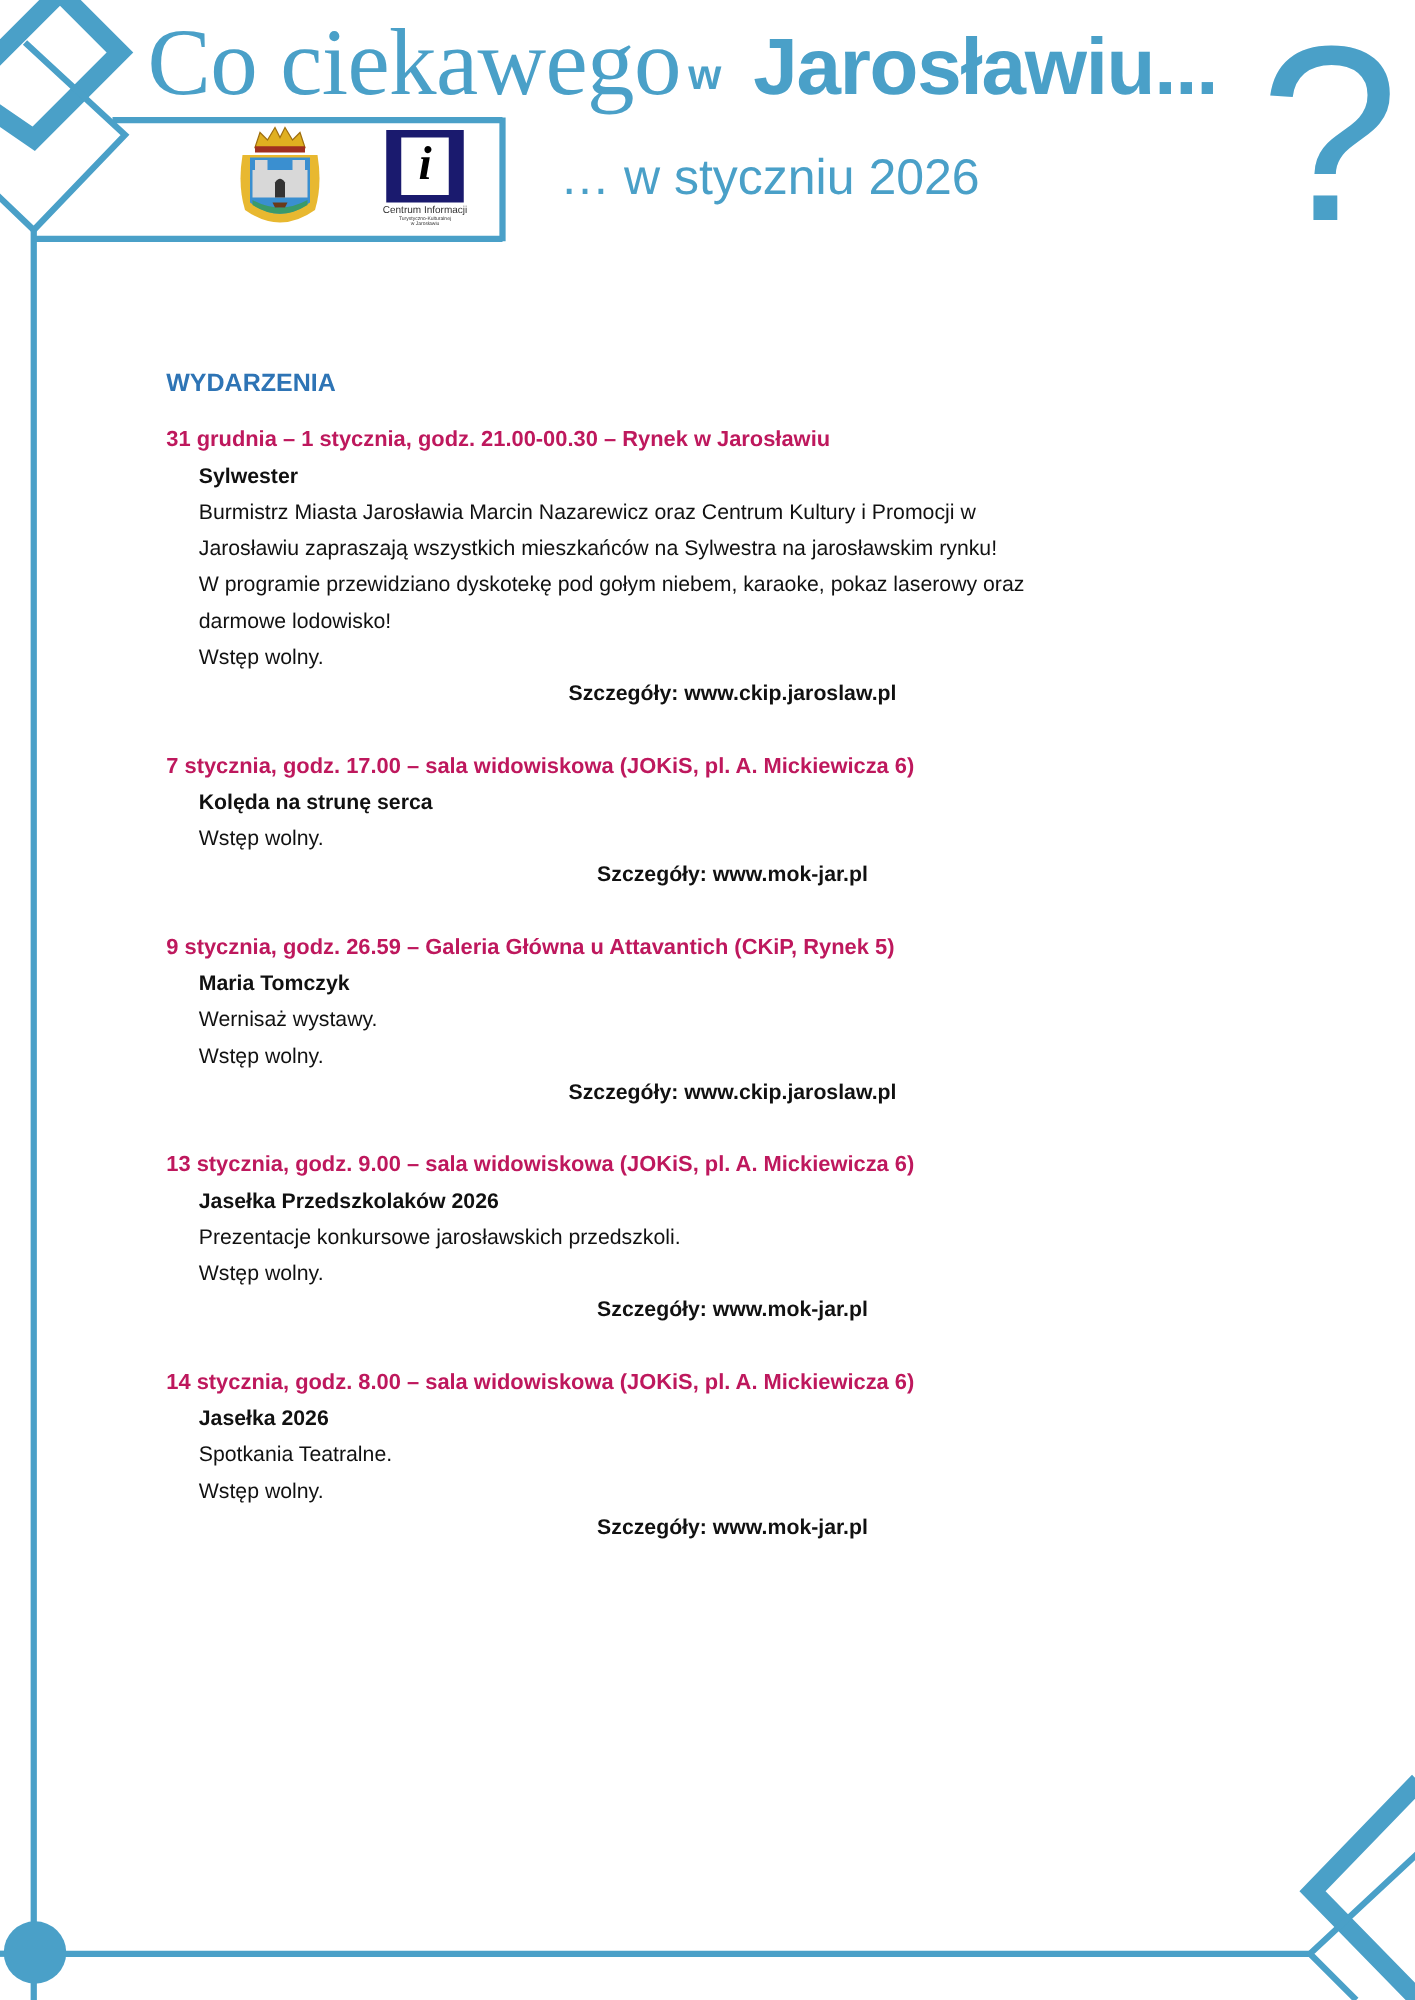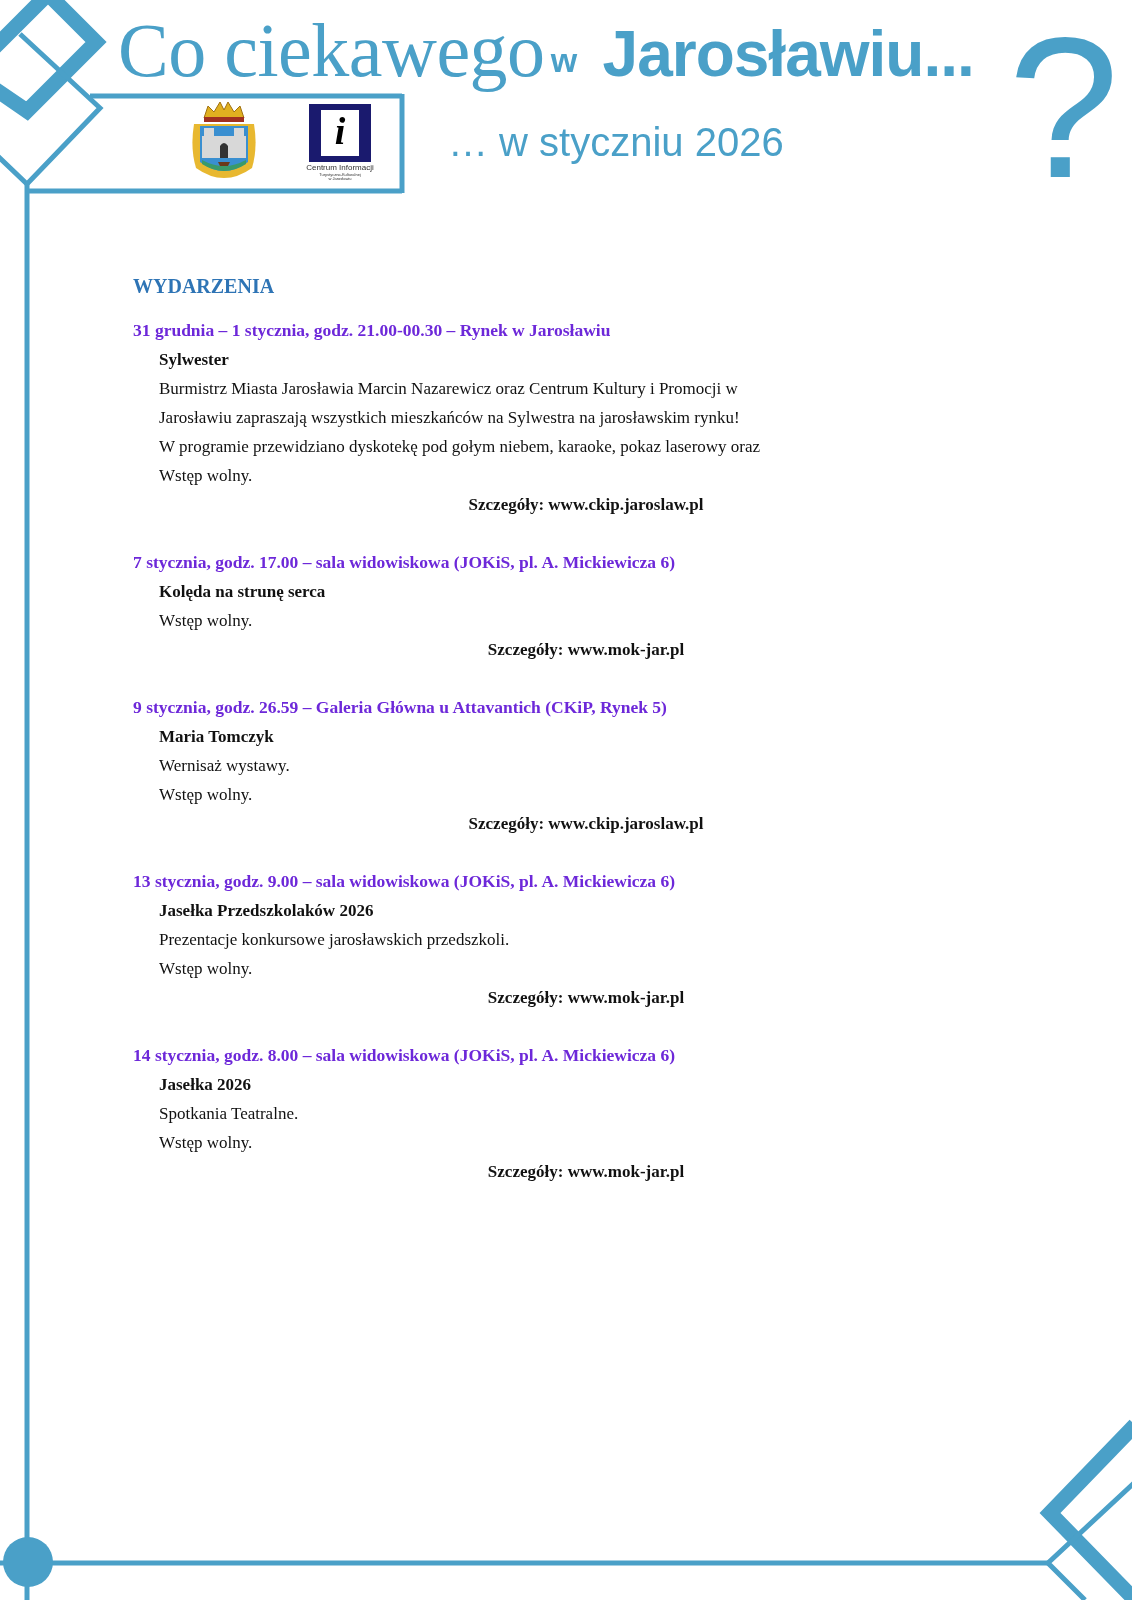--- a/index.html
+++ b/index.html
@@ -26,26 +26,26 @@
     .crest { position: absolute; left: 190px; top: 98px; width: 68px; height: 86px; }
     .info-logo { position: absolute; left: 309px; top: 104px; width: 66px; height: 78px; }
     .info-box { position: absolute; left: 0; top: 0; width: 62px; height: 58px; background: #1a1a6e; }
     .info-inner { position: absolute; left: 12px; top: 6px; width: 38px; height: 46px; background: #fff; }
     .info-i { position: absolute; left: 0; top: 2px; width: 38px; text-align: center; font-family: "Liberation Serif", serif; font-style: italic; font-weight: bold; font-size: 38px; color: #000; line-height: 1; }
     .info-caption { position: absolute; left: -4px; top: 60px; width: 70px; text-align: center; font-family: "Liberation Sans", sans-serif; font-size: 6px; line-height: 1.1; color: #333; }
     .info-caption .l1 { font-size: 8px; display: block; }
     .info-caption .l2, .info-caption .l3 { font-size: 4px; display: block; }
 
     .content {
-      position: absolute; left: 133px; top: 272px; width: 880px;
-      font-family: Liberation Serif, serif; font-size: 17px; color: #111;
+      position: absolute; left: 133px; top: 293px; width: 880px;
+      font-family: Liberation Sans, sans-serif; font-size: 17px; color: #111;
     }
     .section-title { color: #2e74b5; font-weight: bold; font-size: 20px; margin: 0 0 16px 0; line-height: 28px; }
     .event { margin-bottom: 29px; }
-    .event-head { color: #6d28d9; font-weight: bold; line-height: 29px; font-size: 17.5px; }
+    .event-head { color: #be185d; font-weight: bold; line-height: 29px; font-size: 17.5px; }
     .event-body { padding-left: 26px; }
     .event-body .line { line-height: 29px; }
     .event-name { font-weight: bold; }
     .event-details { font-weight: bold; text-align: center; }
   </style>
 </head>
 <body>
 
 <div class="page">
 
@@ -111,20 +111,21 @@
 
     <div id="events-list">
         <div class="event">
     <div class="event-head">31 grudnia – 1 stycznia, godz. 21.00-00.30 – Rynek w Jarosławiu</div>
     <div class="event-body">
       <div class="line event-name">Sylwester</div>
       <div class="event-desc">
               <div class="line">Burmistrz Miasta Jarosławia Marcin Nazarewicz oraz Centrum Kultury i Promocji w</div>
               <div class="line">Jarosławiu zapraszają wszystkich mieszkańców na Sylwestra na jarosławskim rynku!</div>
               <div class="line">W programie przewidziano dyskotekę pod gołym niebem, karaoke, pokaz laserowy oraz</div>
+              <div class="line">darmowe lodowisko!</div>
             </div>
       <div class="line event-admission">Wstęp wolny.</div>
       <div class="line event-details">Szczegóły: www.ckip.jaroslaw.pl</div>
     </div>
   </div>
         <div class="event">
     <div class="event-head">7 stycznia, godz. 17.00 – sala widowiskowa (JOKiS, pl. A. Mickiewicza 6)</div>
     <div class="event-body">
       <div class="line event-name">Kolęda na strunę serca</div>
       <div class="line event-admission">Wstęp wolny.</div>

